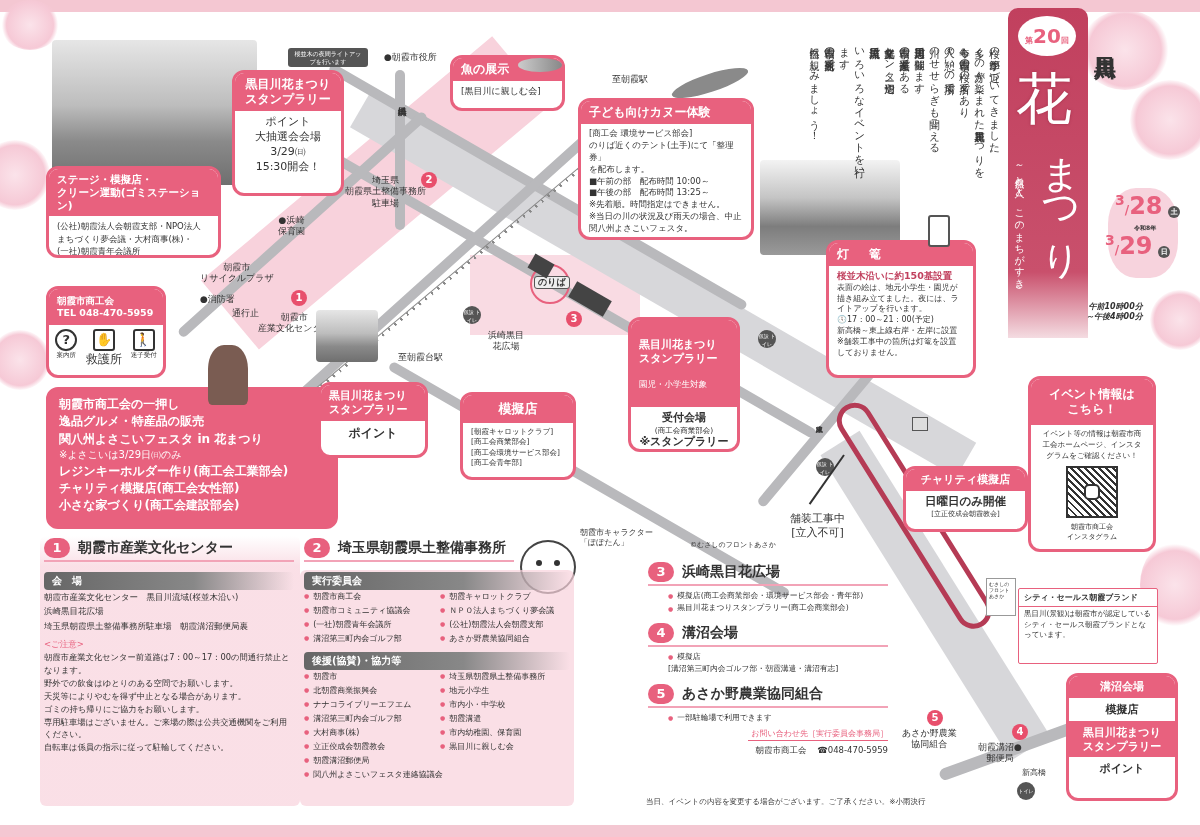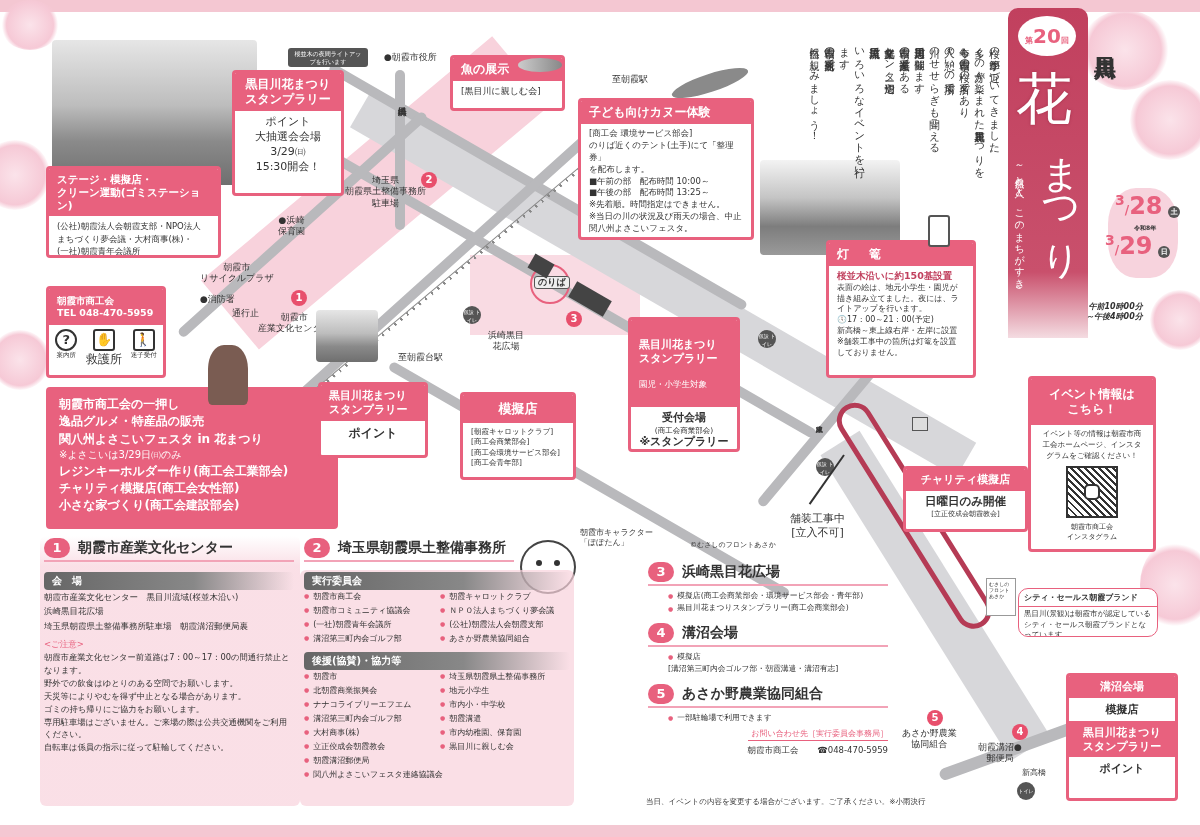--- a/index.html
+++ b/index.html
@@ -10,21 +10,21 @@
 .blossom{position:absolute;border-radius:50%;background:radial-gradient(circle,#fbe3ea 0%,#f6c9d6 60%,rgba(246,201,214,0) 72%)}
 
 .road{position:absolute;background:#b9b9bc;border-radius:6px;transform-origin:left center}
 .river{position:absolute;background:#d7d7da;transform-origin:left center}
 .rail{position:absolute;height:4px;background:repeating-linear-gradient(90deg,#888 0 2px,transparent 2px 8px);border-top:1px solid #888;transform-origin:left center}
 .area{position:absolute;background:#f8d2dc;transform-origin:left center}
 .maplabel{position:absolute;font-size:9px;color:#333;line-height:1.25;text-align:center;white-space:nowrap}
 .pin{position:absolute;width:16px;height:16px;border-radius:50%;background:#e84f6c;color:#fff;font-size:10px;font-weight:bold;text-align:center;line-height:16px}
 .toilet{position:absolute;width:18px;height:18px;border-radius:50%;background:#555;color:#fff;font-size:5px;text-align:center;line-height:8px;padding-top:2px}
 
-.box{position:absolute;border:3px solid #e8617e;border-radius:4px;background:#fff;overflow:hidden}
+.box{position:absolute;border:3px solid #e8617e;border-radius:12px;background:#fff;overflow:hidden}
 .box .hd{background:#e8617e;color:#fff;font-weight:bold;padding:4px 8px;line-height:1.25}
 .box .bd{padding:4px 8px;font-size:9px;line-height:1.45;color:#333}
 .center{text-align:center}
 .photo{position:absolute;background:linear-gradient(180deg,#e6e6e6 0%,#bdbdbd 45%,#8a8a8a 70%,#6f6f6f 100%);border-radius:4px}
 .title-band{position:absolute;left:1008px;top:8px;width:80px;height:330px;background:linear-gradient(180deg,#c1405e 0%,#c9506c 80%,rgba(201,80,108,0.2) 100%);border-radius:10px 10px 0 0}
 .vert{writing-mode:vertical-rl;font-size:10.5px;line-height:15px;color:#333}
 .secthd{display:flex;align-items:center;gap:8px;border-bottom:2px solid #f2a3b7;padding-bottom:2px}
 .num{width:26px;height:20px;border-radius:10px;background:#e8617e;color:#fff;font-weight:bold;font-size:13px;text-align:center;line-height:20px}
 .secthd .t{font-size:14px;font-weight:bold;color:#333}
 .barhd{background:linear-gradient(90deg,#666 0%,#888 60%,rgba(136,136,136,0) 100%);color:#fff;font-weight:bold;font-size:10px;padding:2px 8px;border-radius:4px}
@@ -256,21 +256,21 @@
     <div>イベント等の情報は朝霞市商工会ホームページ、インスタグラムをご確認ください！</div>
     <div style="width:52px;height:52px;margin:4px auto;border:2px solid #333;background:repeating-linear-gradient(45deg,#333 0 2px,#fff 2px 5px);position:relative">
       <div style="position:absolute;left:16px;top:16px;width:16px;height:16px;border:2px solid #333;border-radius:5px;background:#fff"></div>
     </div>
     <div style="white-space:pre-line;font-size:7px">朝霞市商工会
 インスタグラム</div>
   </div>
 </div>
 
 <div class="abs" style="left:986px;top:578px;width:30px;height:38px;border:1px solid #999;background:#fff;font-size:5px;padding:2px">むさしのフロントあさか</div>
-<div class="box" style="left:1018px;top:588px;width:140px;height:49px;border-width:1.5px;border-radius:10px">
+<div class="box" style="left:1018px;top:588px;width:140px;height:76px;border-width:1.5px;border-radius:2px">
   <div style="font-size:8px;font-weight:bold;padding:3px 5px;border-bottom:1px solid #e8617e">シティ・セールス朝霞ブランド</div>
   <div class="bd" style="font-size:7.5px;line-height:1.4;padding:2px 5px">黒目川(景観)は朝霞市が認定しているシティ・セールス朝霞ブランドとなっています。</div>
 </div>
 
 <div class="box" style="left:1066px;top:673px;width:112px;height:128px">
   <div class="hd center" style="font-size:11px">溝沼会場</div>
   <div class="center" style="font-size:11px;font-weight:bold;padding:4px;border-bottom:1px solid #e8617e">模擬店</div>
   <div class="hd center" style="font-size:11px;white-space:pre-line">黒目川花まつり
 スタンプラリー</div>
   <div class="center" style="font-size:11px;font-weight:bold;padding:4px">ポイント</div>
@@ -399,17 +399,17 @@
   <div class="secthd">
     <div class="num">5</div>
     <div class="t">あさか野農業協同組合</div>
   </div>
   <div style="font-size:7.8px;line-height:1.6;padding:4px 0 4px 20px">
     <div class="bullet">一部駐輪場で利用できます</div>
   </div>
   <div style="text-align:right;font-size:8px;color:#e8617e;border-bottom:1px solid #e8617e;margin-left:100px;padding-bottom:1px">お問い合わせ先［実行委員会事務局］</div>
   <div style="text-align:right;font-size:8.5px;margin-top:4px">
     <span>朝霞市商工会</span>
-    <span style="margin-left:16px">☎048-470-5959</span>
+    <span style="margin-left:8px">☎048-470-5959</span>
   </div>
 </div>
 
 <div class="abs" style="left:646px;top:797px;font-size:7.5px">当日、イベントの内容を変更する場合がございます。ご了承ください。※小雨決行</div>
 
 </body></html>

